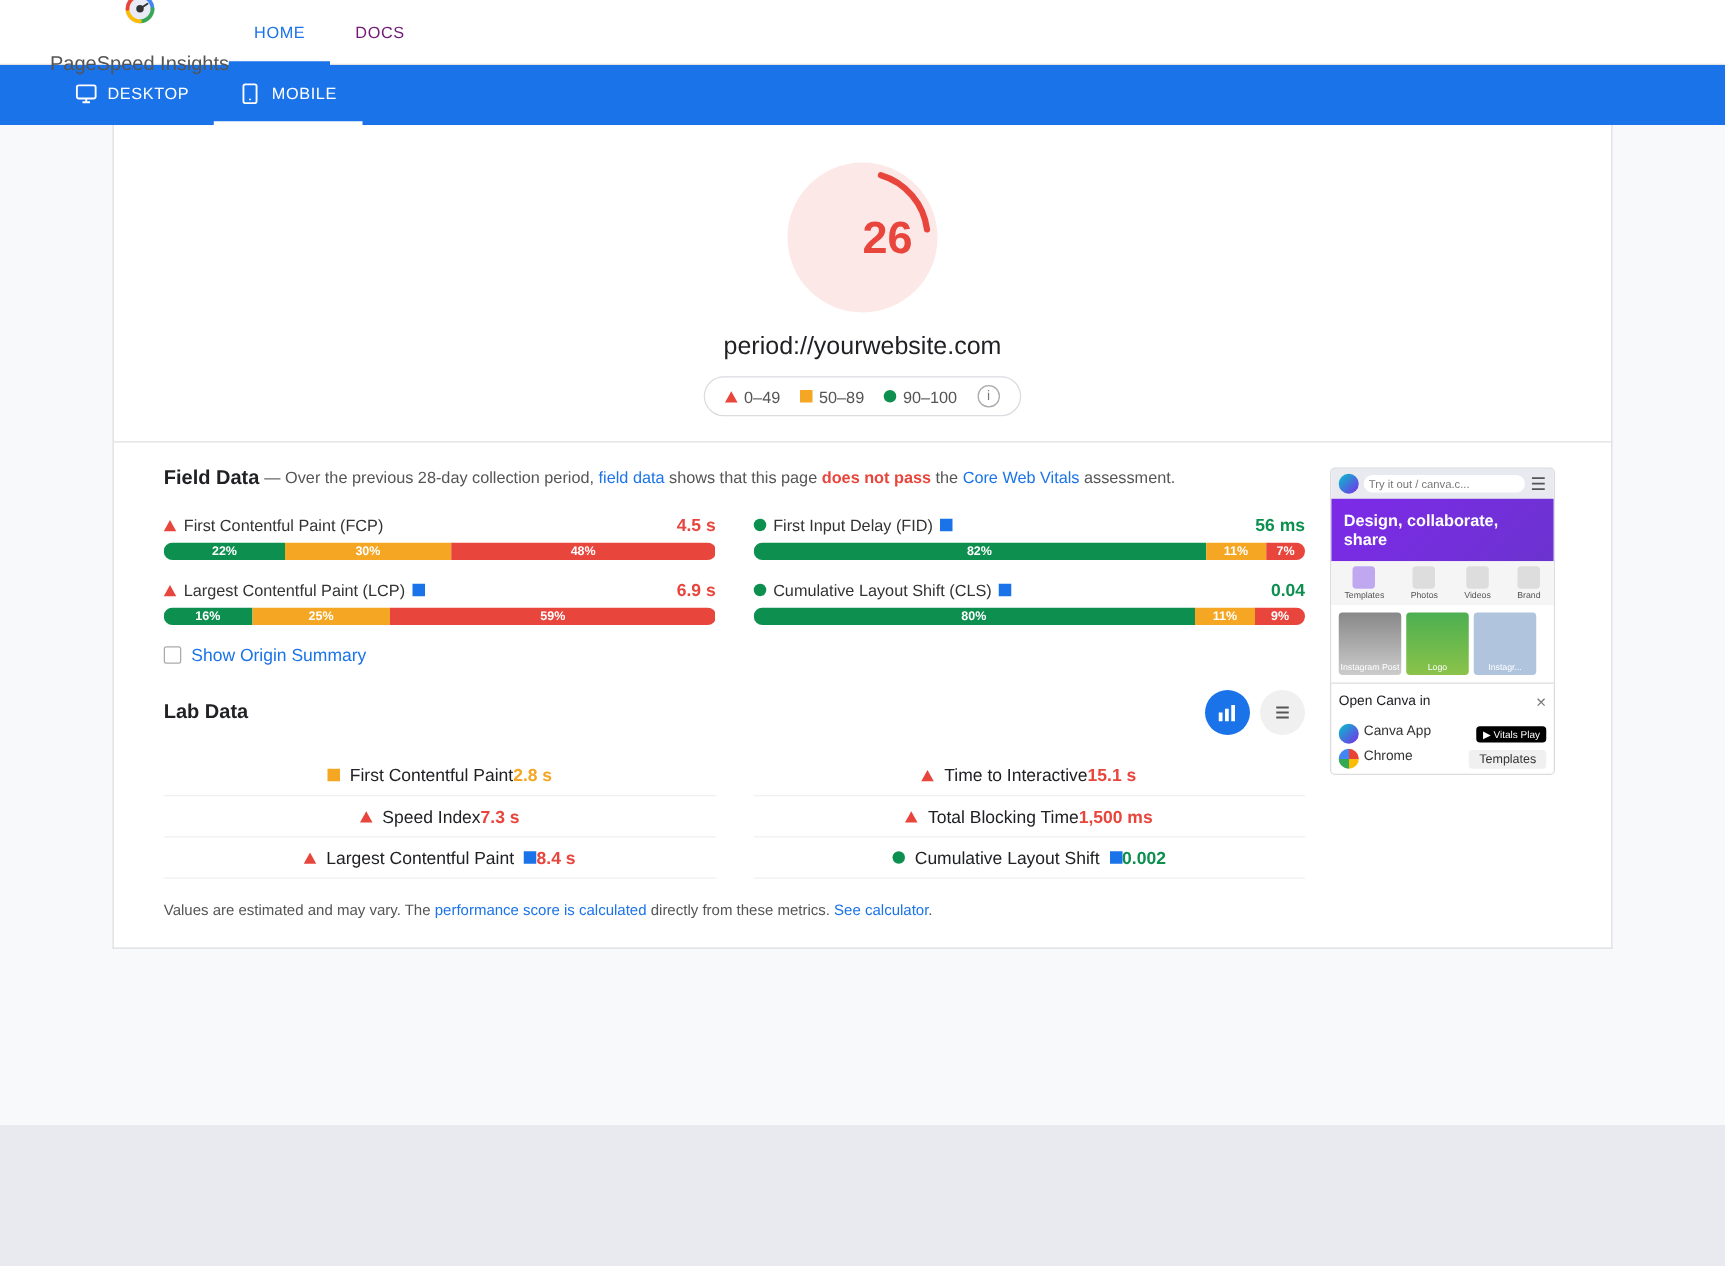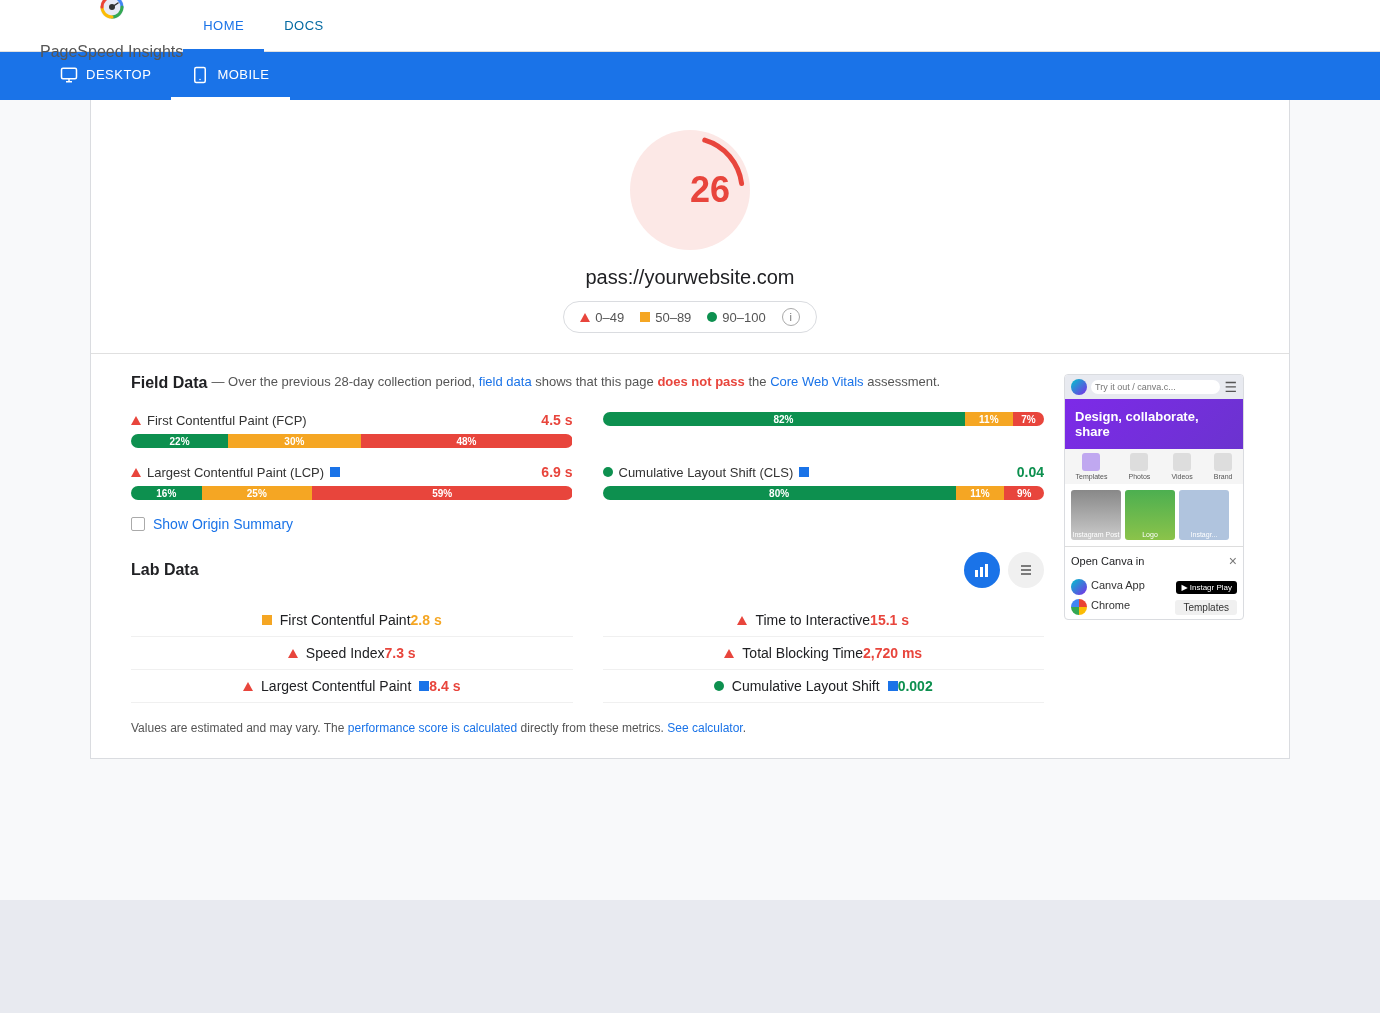--- a/index.html
+++ b/index.html
@@ -19,21 +19,21 @@
       align-items: center;
       gap: 20px;
       flex-direction: column;
     }
     .logo-text { font-size: 16px; color: #555; font-weight: 400; }
     .nav-tabs { display: flex; gap: 0; }
     .nav-tab {
       padding: 16px 20px;
       font-size: 13px;
       font-weight: 500;
-      color: #0369a1;
+      color: #701a75;
       cursor: pointer;
       text-transform: uppercase;
       letter-spacing: 0.5px;
       border-bottom: 3px solid transparent;
       position: relative;
       top: 1px;
     }
     .nav-tab.active { color: #1a73e8; border-bottom: 3px solid #1a73e8; }
 
     
@@ -337,21 +337,21 @@
 
     <div class="score-section">
       <div class="score-circle-wrapper">
         <div class="score-circle-bg">
           <span class="score-number">26</span>
         </div>
         <svg class="score-arc" viewBox="0 0 120 120">
           <circle cx="60" cy="60" r="52" fill="none" stroke="#e8453c" stroke-width="5" stroke-dasharray="60 268" stroke-dashoffset="-15" stroke-linecap="round" transform="rotate(-90 60 60)"></circle>
         </svg>
       </div>
-      <div class="score-url">pass://yourwebsite.com</div>
+      <div class="score-url">period://yourwebsite.com</div>
       <div class="score-legend">
         <div class="legend-item">
           <div class="legend-triangle"></div>
           <span>0–49</span>
         </div>
         <div class="legend-item">
           <div class="legend-square"></div>
           <span>50–89</span>
         </div>
         <div class="legend-item">
@@ -383,20 +383,28 @@
               <div class="metric-value red">4.5 s</div>
             </div>
             <div class="bar-container">
               <div class="bar-segment bar-green" style="width:22%">22%</div>
               <div class="bar-segment bar-orange" style="width:30%">30%</div>
               <div class="bar-segment bar-red" style="width:48%">48%</div>
             </div>
           </div>
 
           <div class="metric-item">
+            <div class="metric-header">
+              <div class="metric-name">
+                <div class="dot-green"></div>
+                <span>First Input Delay (FID)</span>
+                <div style="width:10px;height:10px;background:#1a73e8;display:inline-block;"></div>
+              </div>
+              <div class="metric-value green">56 ms</div>
+            </div>
             <div class="bar-container">
               <div class="bar-segment bar-green" style="width:82%">82%</div>
               <div class="bar-segment bar-orange" style="width:11%">11%</div>
               <div class="bar-segment bar-red" style="width:7%">7%</div>
             </div>
           </div>
 
           <div class="metric-item">
             <div class="metric-header">
               <div class="metric-name">
@@ -489,21 +497,21 @@
                   <div class="triangle-red"></div>
                   <span>Time to Interactive</span>
                 </div>
                 <div class="lab-metric-value" style="color:#e8453c">15.1 s</div>
               </div>
               <div class="lab-metric">
                 <div class="lab-metric-name">
                   <div class="triangle-red"></div>
                   <span>Total Blocking Time</span>
                 </div>
-                <div class="lab-metric-value" style="color:#e8453c">2,720 ms</div>
+                <div class="lab-metric-value" style="color:#e8453c">1,500 ms</div>
               </div>
               <div class="lab-metric">
                 <div class="lab-metric-name">
                   <div class="dot-green"></div>
                   <span>Cumulative Layout Shift</span>
                   <div style="width:10px;height:10px;background:#1a73e8;display:inline-block;"></div>
                 </div>
                 <div class="lab-metric-value" style="color:#0d904f">0.002</div>
               </div>
             </div>
@@ -566,21 +574,21 @@
             <span>Open Canva in</span>
             <span class="preview-close-btn">×</span>
           </div>
 
           <div class="preview-app-options">
             <div class="preview-app-row">
               <div class="preview-app-name">
                 <div class="preview-app-logo canva-logo"></div>
                 <span>Canva App</span>
               </div>
-              <div class="gplay-badge">▶ Instagr Play</div>
+              <div class="gplay-badge">▶ Vitals Play</div>
             </div>
             <div class="preview-app-row">
               <div class="preview-app-name">
                 <div class="preview-app-logo chrome-logo"></div>
                 <span>Chrome</span>
               </div>
               <div class="continue-btn">Templates</div>
             </div>
           </div>
         </div>

